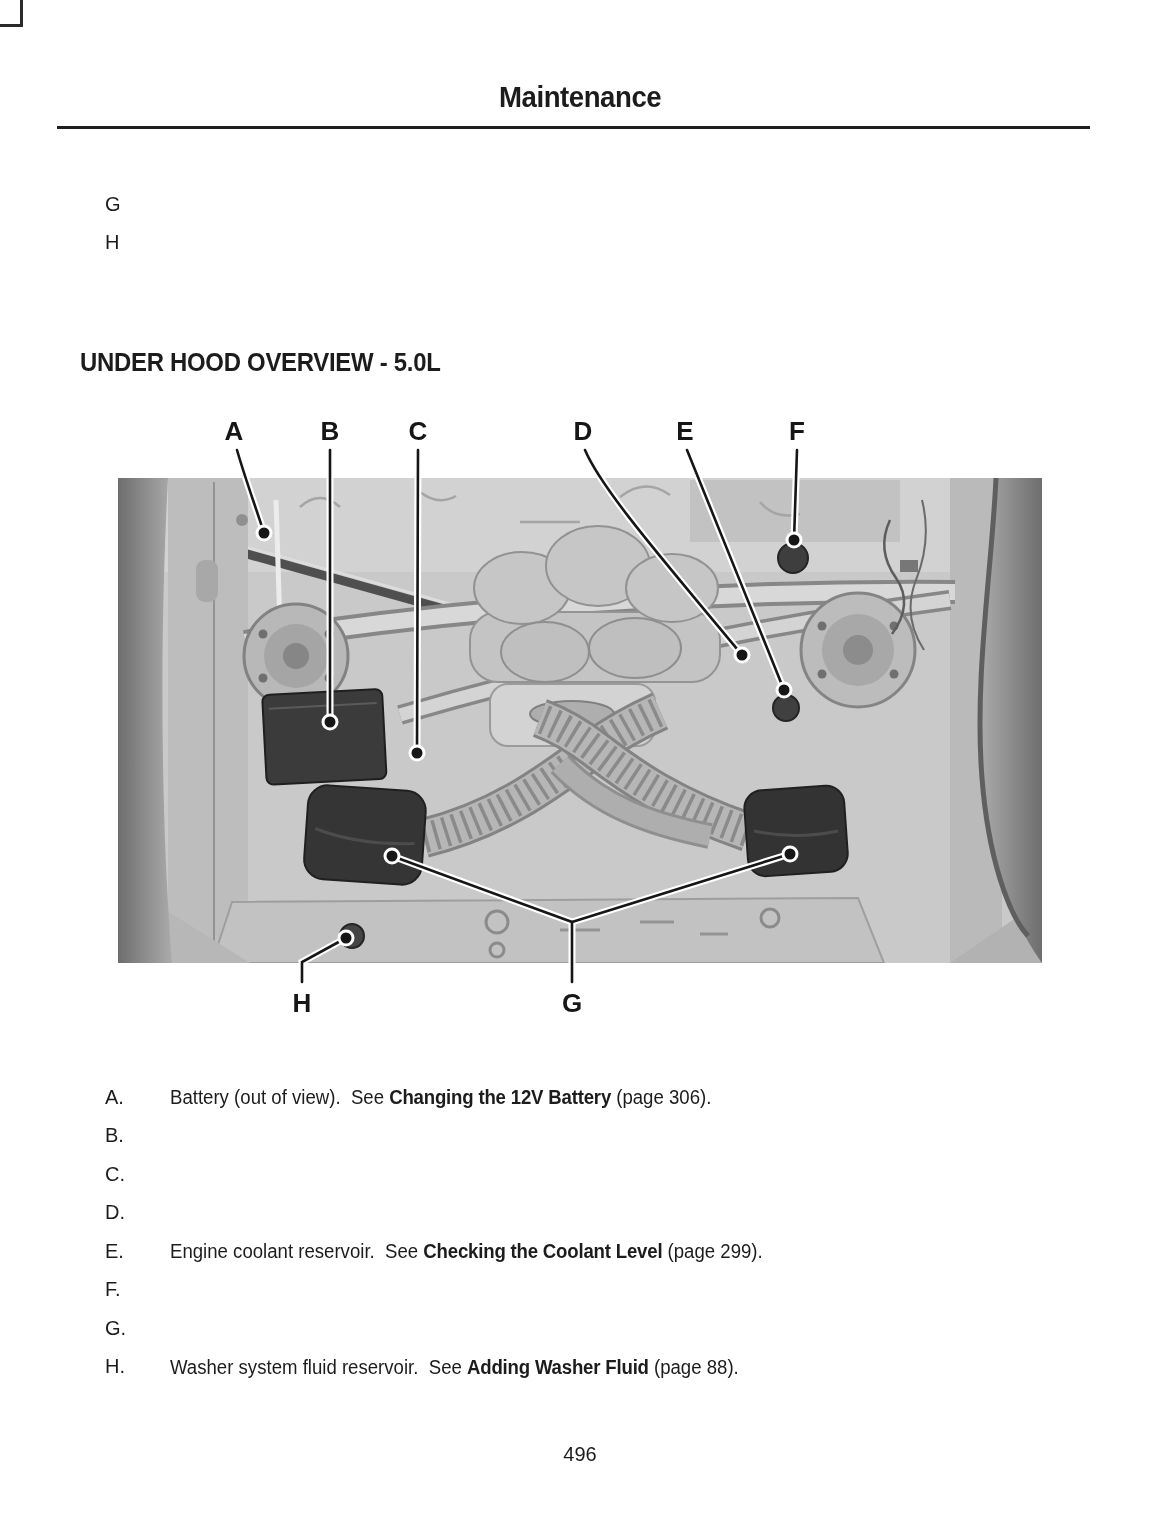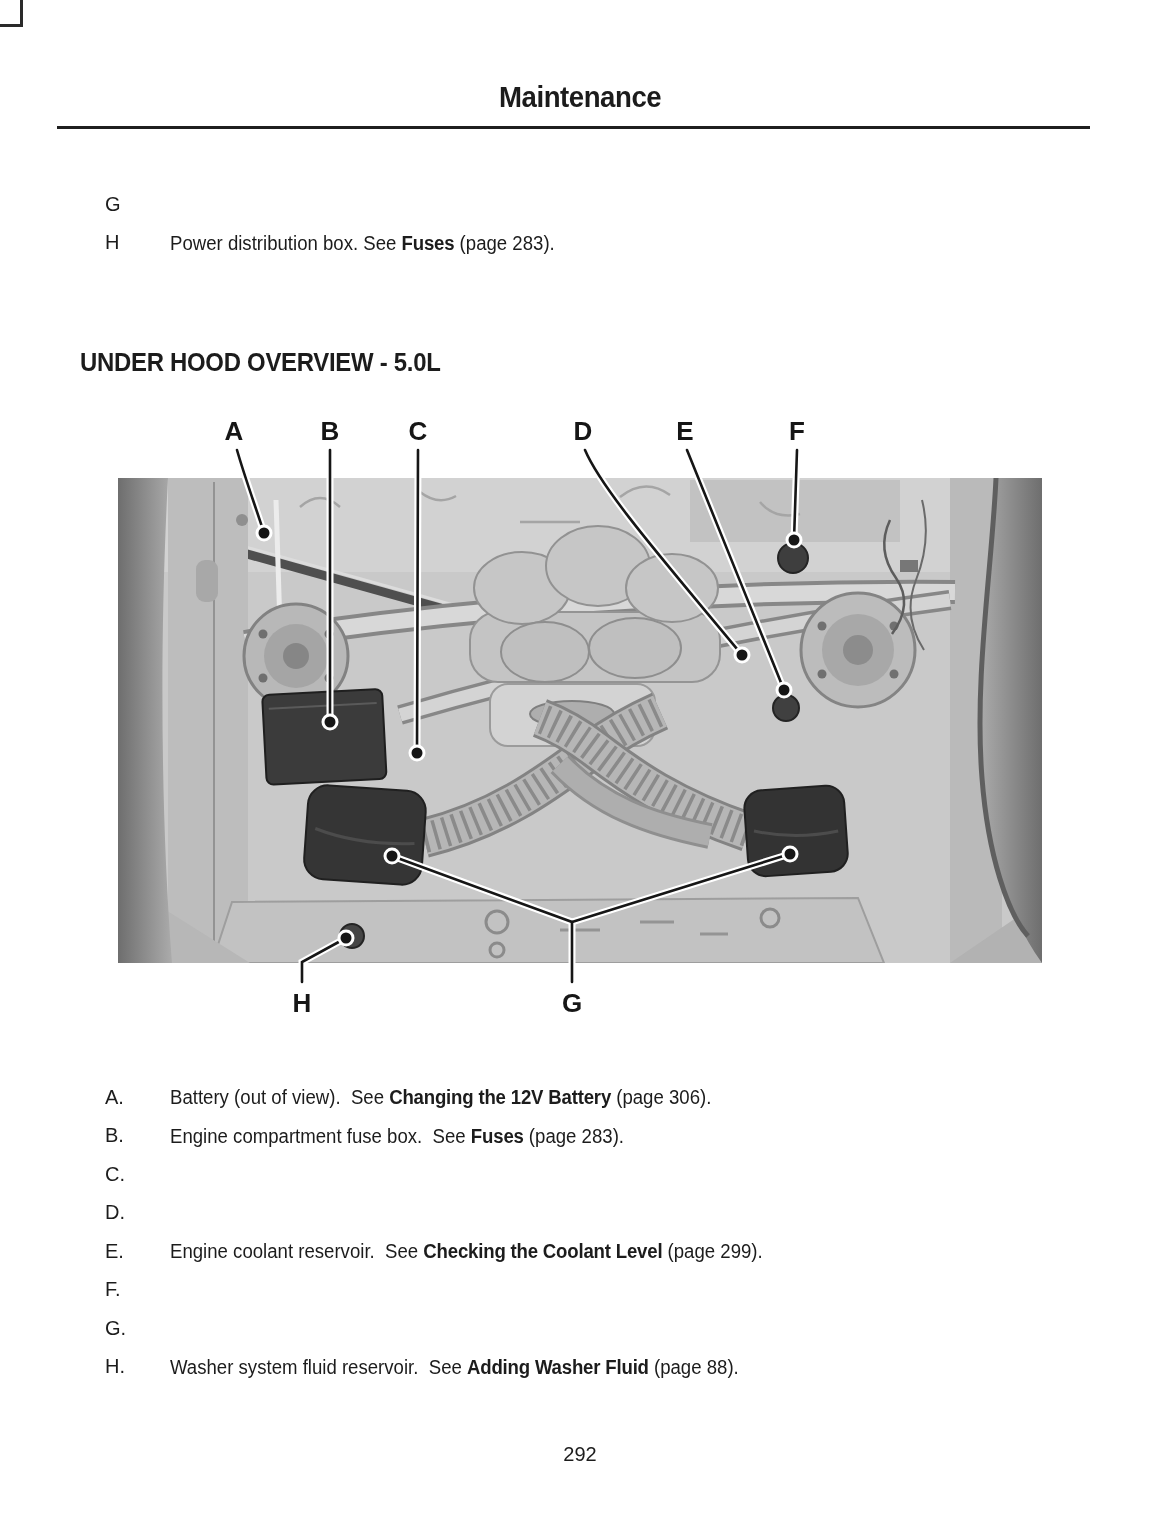--- a/index.html
+++ b/index.html
@@ -50,21 +50,20 @@
 
 <h1 class="page-title"><span class="cxc">Maintenance</span></h1>
 <div class="rule"></div>
 
 <div class="list intro-list">
   <div class="list-row">
     <span class="list-letter">G</span>
   </div>
   <div class="list-row">
     <span class="list-letter">H</span>
-    <span class="list-text"><span class="cx"><span>Power distribution box. See </span><b>Fuses</b><span> (page 283).</span></span></span>
   </div>
 </div>
 
 <h2 class="section-heading"><span class="cxc" style="transform-origin:0 50%;">UNDER HOOD OVERVIEW - 5.0L</span></h2>
 
 <svg class="diagram-svg" width="1160" height="660" viewBox="0 390 1160 660" xmlns="http://www.w3.org/2000/svg">
   <defs>
     <linearGradient id="gradL" x1="0" y1="0" x2="1" y2="0">
       <stop offset="0" stop-color="#6e6e6e"></stop>
         <stop offset="1" stop-color="#ababab"></stop>
@@ -243,21 +242,20 @@
   </g>
 </svg>
 
 <div class="list legend-list">
   <div class="list-row">
     <span class="list-letter">A.</span>
     <span class="list-text"><span class="cx"><span>Battery (out of view).  See </span><b>Changing the 12V Battery</b><span> (page 306).</span></span></span>
   </div>
   <div class="list-row">
     <span class="list-letter">B.</span>
-    <span class="list-text"><span class="cx"><span>Engine compartment fuse box.  See </span><b>Fuses</b><span> (page 283).</span></span></span>
   </div>
   <div class="list-row">
     <span class="list-letter">C.</span>
   </div>
   <div class="list-row">
     <span class="list-letter">D.</span>
   </div>
   <div class="list-row">
     <span class="list-letter">E.</span>
     <span class="list-text"><span class="cx"><span>Engine coolant reservoir.  See </span><b>Checking the Coolant Level</b><span> (page 299).</span></span></span>
@@ -267,13 +265,13 @@
   </div>
   <div class="list-row">
     <span class="list-letter">G.</span>
   </div>
   <div class="list-row">
     <span class="list-letter">H.</span>
     <span class="list-text"><span class="cx"><span>Washer system fluid reservoir.  See </span><b>Adding Washer Fluid</b><span> (page 88).</span></span></span>
   </div>
 </div>
 
-<div class="page-number">292</div>
+<div class="page-number">496</div>
 
 </body></html>

